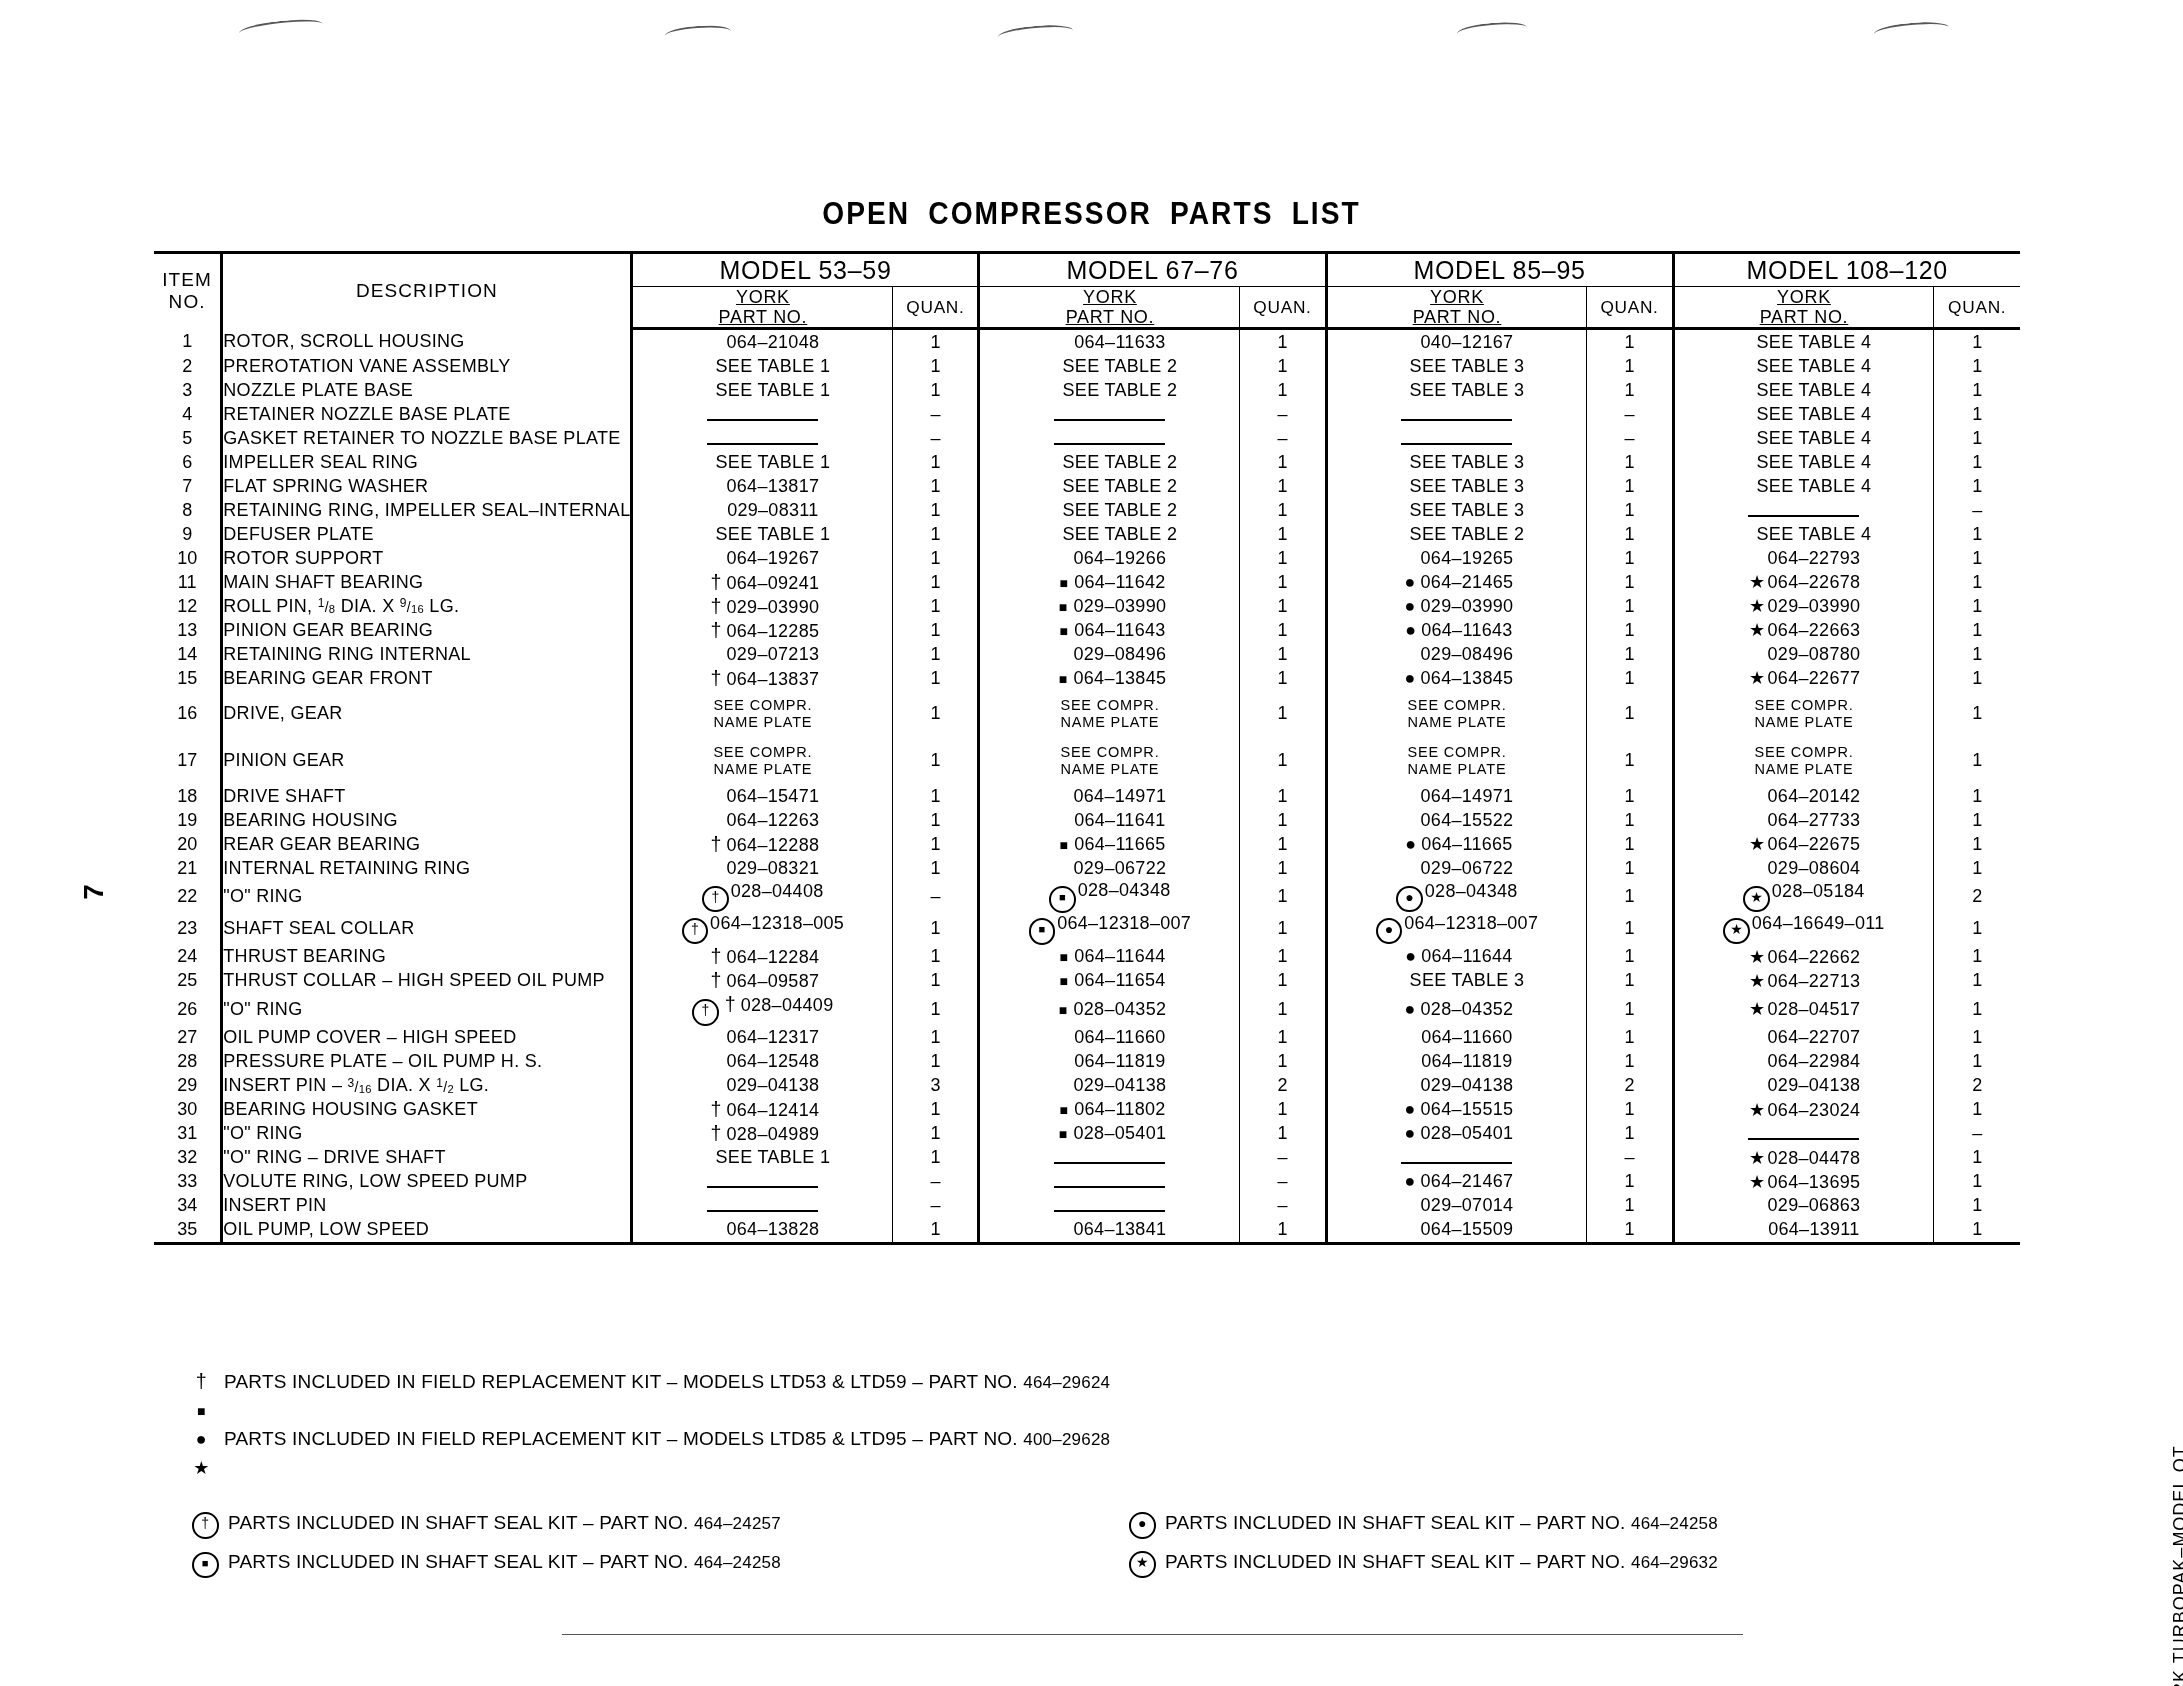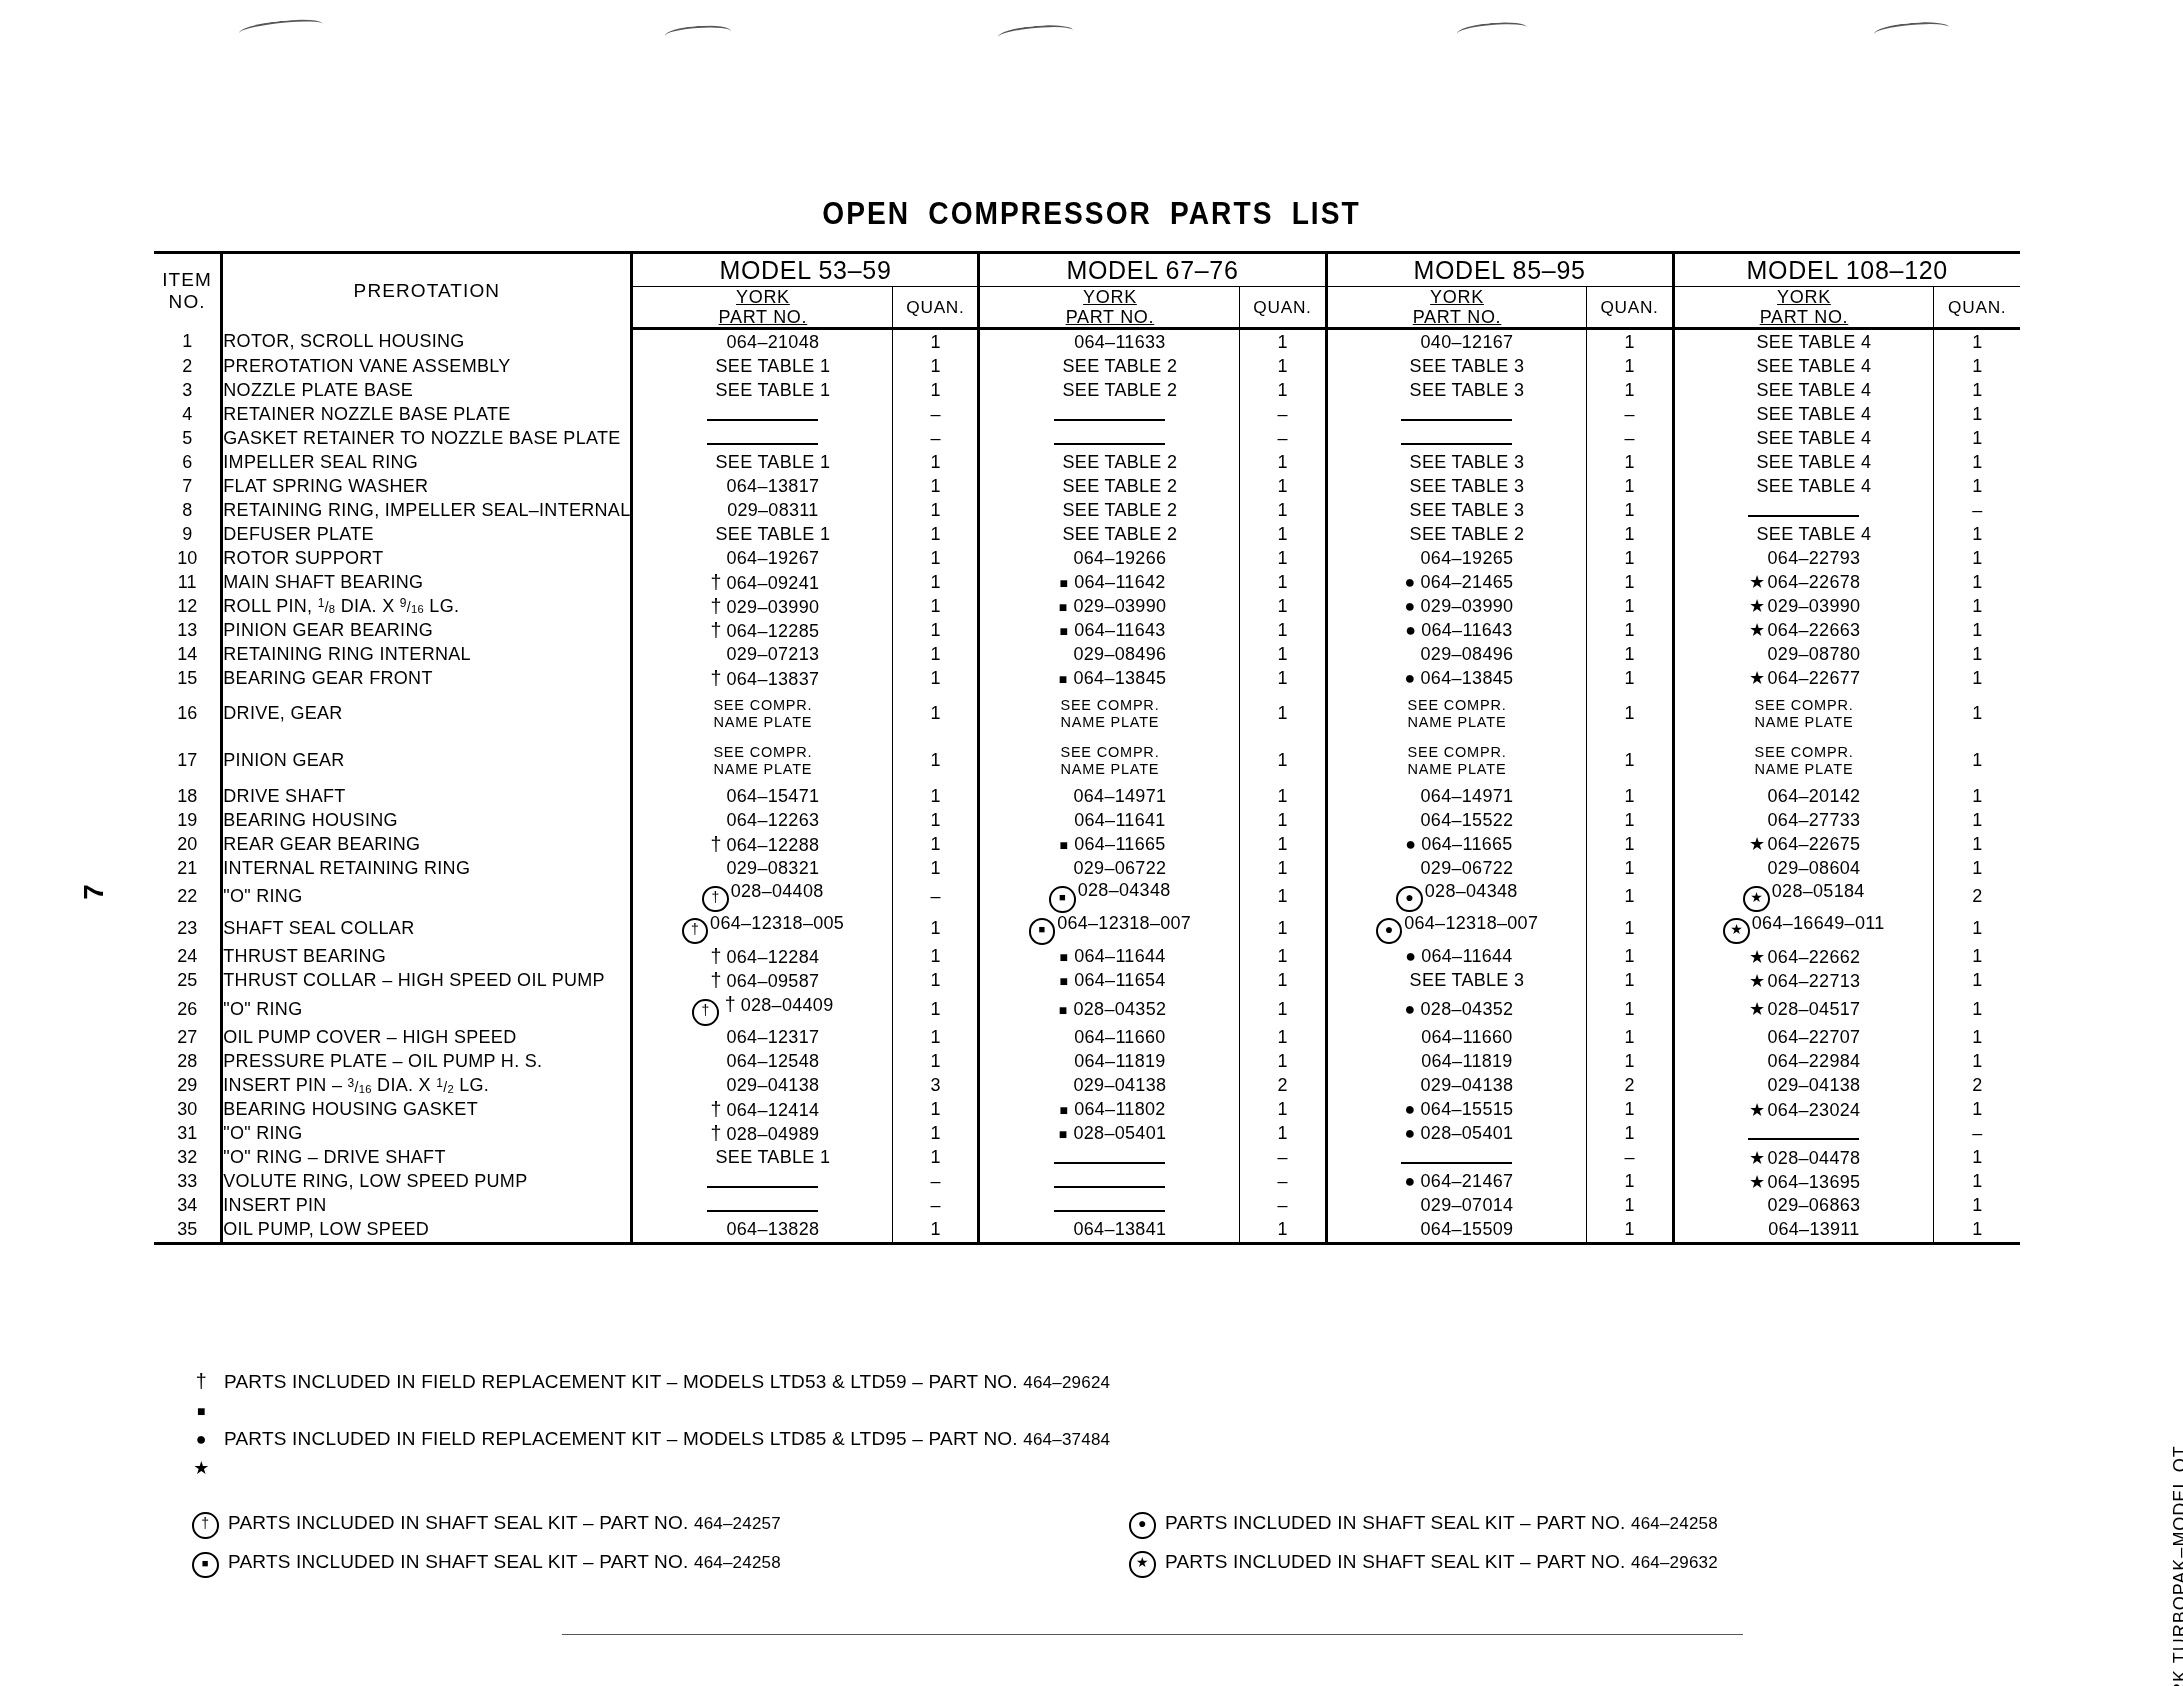--- a/index.html
+++ b/index.html
@@ -238,21 +238,21 @@
     <col class="c-pn">
       <col class="c-qt">
   </colgroup>
   <thead>
     <tr>
       <td class="bt-thick" rowspan="2">
         <div class="hdr-itemno">ITEM</div>
         <div class="hdr-itemno">NO.</div>
       </td>
       <td class="bt-thick bl-thick" rowspan="2">
-        <div class="hdr-desc">PREROTATION</div>
+        <div class="hdr-desc">DESCRIPTION</div>
       </td>
       <td class="bt-thick bl-thick bb-thin hdr-model" colspan="2">MODEL 53–59</td>
       <td class="bt-thick bl-thick bb-thin hdr-model" colspan="2">MODEL 67–76</td>
       <td class="bt-thick bl-thick bb-thin hdr-model" colspan="2">MODEL 85–95</td>
       <td class="bt-thick bl-thick bb-thin hdr-model" colspan="2">MODEL 108–120</td>
     </tr>
     <tr>
       <td class="bl-thick bb-thick hdr-york">
         <span>YORK</span><br>
         <span>PART NO.</span>
@@ -718,21 +718,21 @@
 <div id="footnotes">
     <div class="fn-row">
       <span class="fn-sym"><span class="mk dagger">†</span></span>
       <span class="fn-text">PARTS INCLUDED IN FIELD REPLACEMENT KIT – MODELS LTD53 &amp; LTD59 – PART NO. <span class="pn">464–29624</span></span>
     </div>
     <div class="fn-row">
       <span class="fn-sym"><span class="mk square">■</span></span>
     </div>
     <div class="fn-row">
       <span class="fn-sym"><span class="mk disc">●</span></span>
-      <span class="fn-text">PARTS INCLUDED IN FIELD REPLACEMENT KIT – MODELS LTD85 &amp; LTD95 – PART NO. <span class="pn">464–37484</span></span>
+      <span class="fn-text">PARTS INCLUDED IN FIELD REPLACEMENT KIT – MODELS LTD85 &amp; LTD95 – PART NO. <span class="pn">400–29628</span></span>
     </div>
     <div class="fn-row">
       <span class="fn-sym"><span class="mk star">★</span></span>
     </div>
   </div>
 <div id="footnotes-seal">
   <div class="fn2-grid">
     <div class="fn2-col" id="seal-left">
         <div class="fn2-row">
           <span class="fn2-sym"><span class="mk circ c-dagger">†</span></span>

